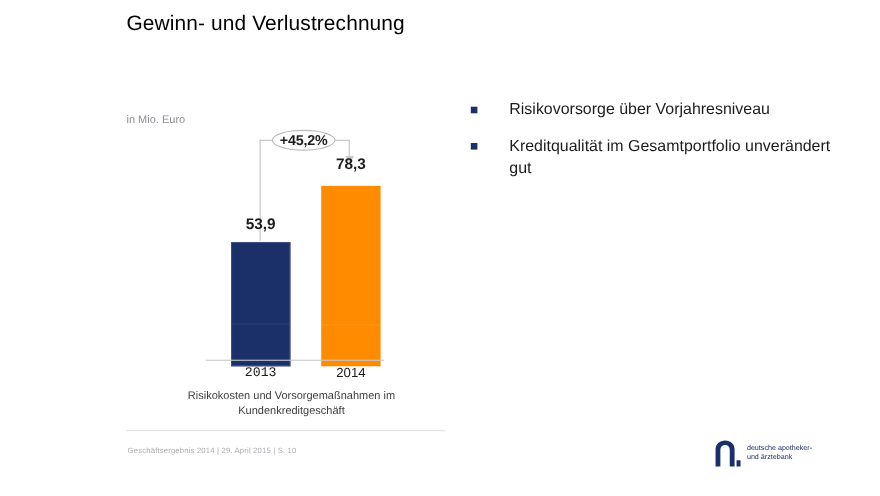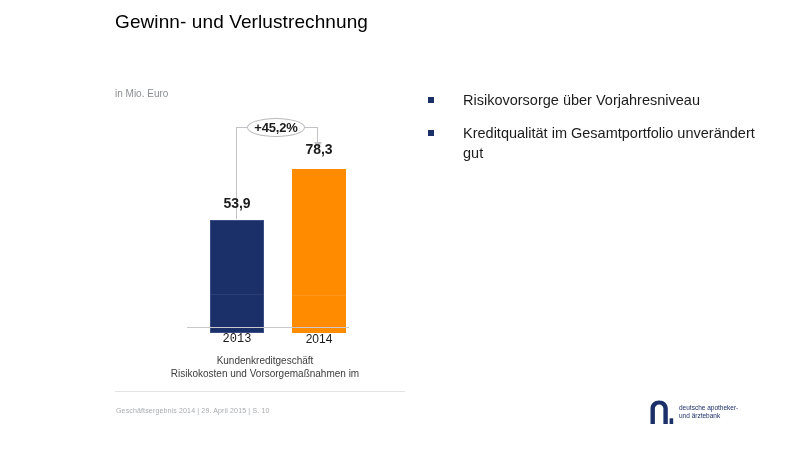--- a/index.html
+++ b/index.html
@@ -39,21 +39,21 @@
     position: absolute;
     left: 115px;
     top: 88px;
     width: 300px;
     height: 300px;
   }
 
   .axis-unit {
     position: absolute;
     left: 0px;
-    top: 0px;
+    top: 16px;
     font-size: 10px;
     color: #8b8e93;
     white-space: nowrap;
     text-align: center;
   }
 
   .plot {
     position: absolute;
     left: 0;
     top: 0;
@@ -292,22 +292,22 @@
       <div class="bar bar-2013" style="height: 113.001px;"></div>
       <div class="bar bar-2014" style="height: 164.155px;"></div>
 
       <div class="baseline"></div>
 
       <div class="cat-label cat-2013">2013</div>
       <div class="cat-label cat-2014">2014</div>
     </div>
 
     <div class="chart-caption">
+      <div>Risikokosten und Vorsorgemaßnahmen im</div>
       <div>Kundenkreditgeschäft</div>
-      <div>Risikokosten und Vorsorgemaßnahmen im</div>
     </div>
   </div>
 
   <div class="bullets">
     <div class="bullet-item">
       <span class="bullet-marker"></span>
       <span class="bullet-text">Risikovorsorge über Vorjahresniveau</span>
     </div>
     <div class="bullet-item">
       <span class="bullet-marker"></span>

